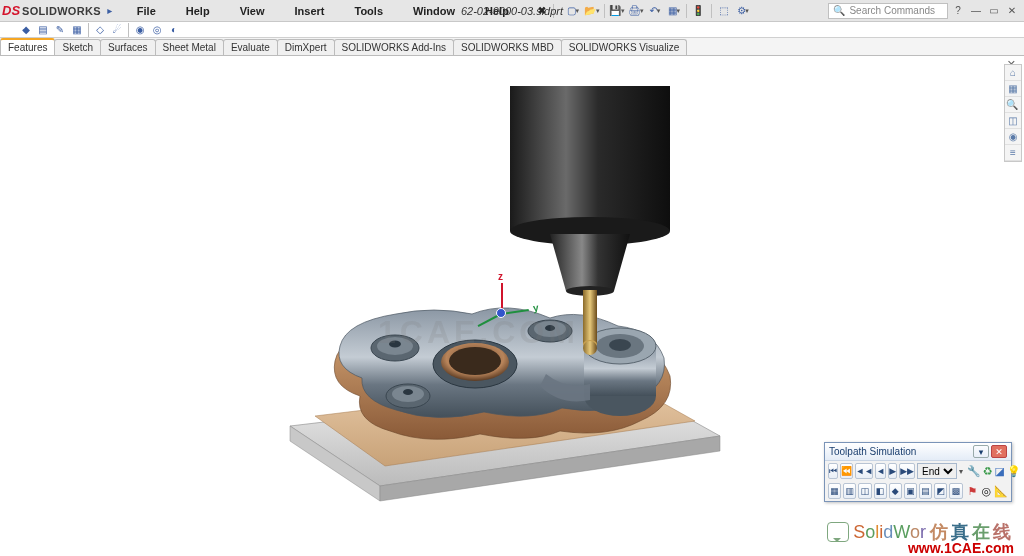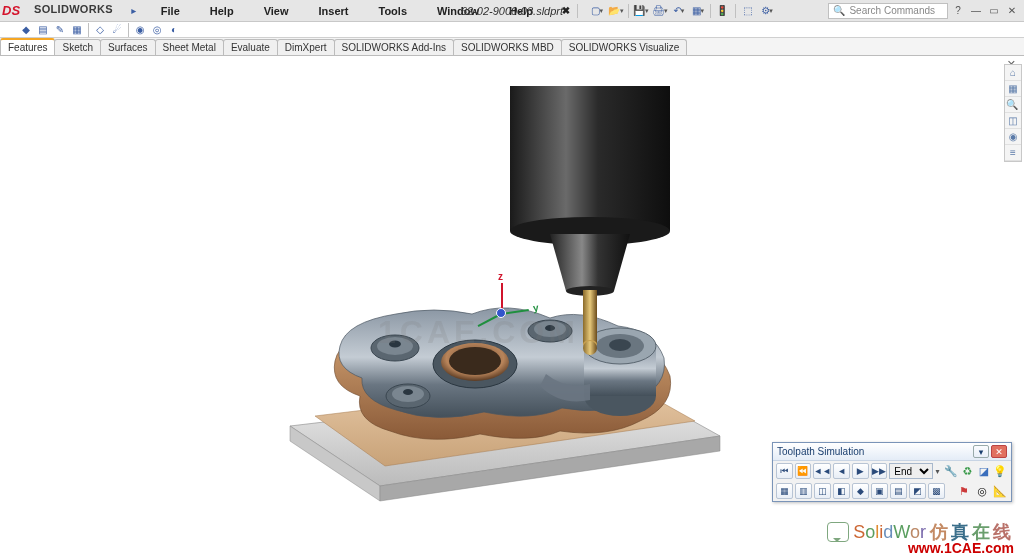--- a/index.html
+++ b/index.html
@@ -1,20 +1,20 @@
 <!DOCTYPE html>
 <html><head>
 <meta charset="utf-8">
 <style>
 * { margin: 0; padding: 0; box-sizing: border-box; font-family: "Segoe UI", Tahoma, Arial, sans-serif; }
 body { width: 1024px; height: 556px; background: #fff; overflow: hidden; position: relative; }
 
 
 .titlebar { height: 22px; background: #e6e6e6; border-bottom: 1px solid #c8c8c8; display: flex; align-items: center; font-size: 11px; }
-.logo { display: flex; padding: 0 6px 0 2px; gap: 12px; }
+.logo { display: flex; align-items: center; padding: 0 6px 0 2px; }
 .logo-ds { color: #d4142c; font-weight: bold; font-style: italic; font-size: 13px; margin-right: 2px; }
 .logo-sw { color: #3a3a3a; font-weight: bold; font-size: 11px; letter-spacing: 0.3px; }
 .menu { display: flex; padding-left: 6px; gap: 18px; font-weight: bold; }
 .menu span { padding: 2px 6px; color: #222; cursor: default; }
 .tbar-icons { display: flex; align-items: center; margin-left: 8px; gap: 1px; }
 .ticon { width: 18px; height: 16px; display: flex; align-items: center; justify-content: center; font-size: 10px; color: #3b5ea3; }
 .ticon .dd { font-size: 7px; color: #555; margin-left: -1px; }
 .sep-v { width: 1px; height: 14px; background: #c0c0c0; margin: 0 2px; }
 .title-center { position: absolute; left: 50%; transform: translateX(-50%); color: #333; font-size: 11px; font-style: italic; }
 .title-right { position: absolute; right: 4px; display: flex; align-items: center; gap: 2px; }
@@ -55,21 +55,21 @@
 .axis .z::after { content: 'z'; position: absolute; top: -12px; left: -3px; color: #d0142c; font-size: 10px; font-weight: bold; }
 .axis .y { position: absolute; left: 0; top: 0; width: 28px; height: 2px; background: #1f8f3e; transform-origin: left; transform: rotate(-8deg); }
 .axis .y::after { content: 'y'; position: absolute; right: -10px; top: -6px; color: #1f8f3e; font-size: 10px; font-weight: bold; }
 .axis .x { position: absolute; left: 0; top: 0; width: 26px; height: 2px; background: #1f8f3e; transform-origin: left; transform: rotate(152deg); }
 .axis .o { position: absolute; left: -5px; top: -5px; width: 10px; height: 10px; border-radius: 50%; background: #3355cc; border: 1px solid #fff; }
 
 
 .model-svg { position: absolute; left: 250px; top: 30px; }
 
 
-.tpwin { position: absolute; right: 12px; bottom: 54px; width: 240px; background: #f2f2f2; border: 1px solid #7a94b8; box-shadow: 1px 1px 3px rgba(0,0,0,0.25); font-size: 10px; }
+.tpwin { position: absolute; right: 12px; bottom: 54px; width: 188px; background: #f2f2f2; border: 1px solid #7a94b8; box-shadow: 1px 1px 3px rgba(0,0,0,0.25); font-size: 10px; }
 .tpwin .tptitle { height: 18px; background: linear-gradient(#fff,#e4ecf7); border-bottom: 1px solid #c8d4e4; display: flex; align-items: center; padding: 0 4px; color: #1a3e6e; }
 .tpwin .tptitle .tbtns { margin-left: auto; display: flex; gap: 2px; }
 .tpwin .tptitle .tbtn { width: 16px; height: 13px; border: 1px solid #9aa; border-radius: 2px; display: flex; align-items: center; justify-content: center; font-size: 9px; }
 .tpwin .tptitle .tbtn.close { background: #e17060; color: #fff; border-color: #b44; }
 .tpwin .row { display: flex; align-items: center; padding: 2px 3px; gap: 2px; }
 .tpwin .pbtn { width: 18px; height: 16px; border: 1px solid #b8c4d4; background: linear-gradient(#fff,#e8eef6); border-radius: 2px; display: flex; align-items: center; justify-content: center; color: #2a4a7a; font-size: 9px; }
 .tpwin select { font-size: 10px; height: 16px; border: 1px solid #a8b8cc; }
 .tpwin .row2 .pbtn { width: 17px; }
 .tpwin .cicon { width: 16px; height: 16px; display: flex; align-items: center; justify-content: center; font-size: 11px; }
 .gold { color: #c9a24c; } .green { color: #3a9a4a; } .blue { color: #3a6ebc; } .orange { color: #e08c32; } .red { color: #cc3a3a; }

